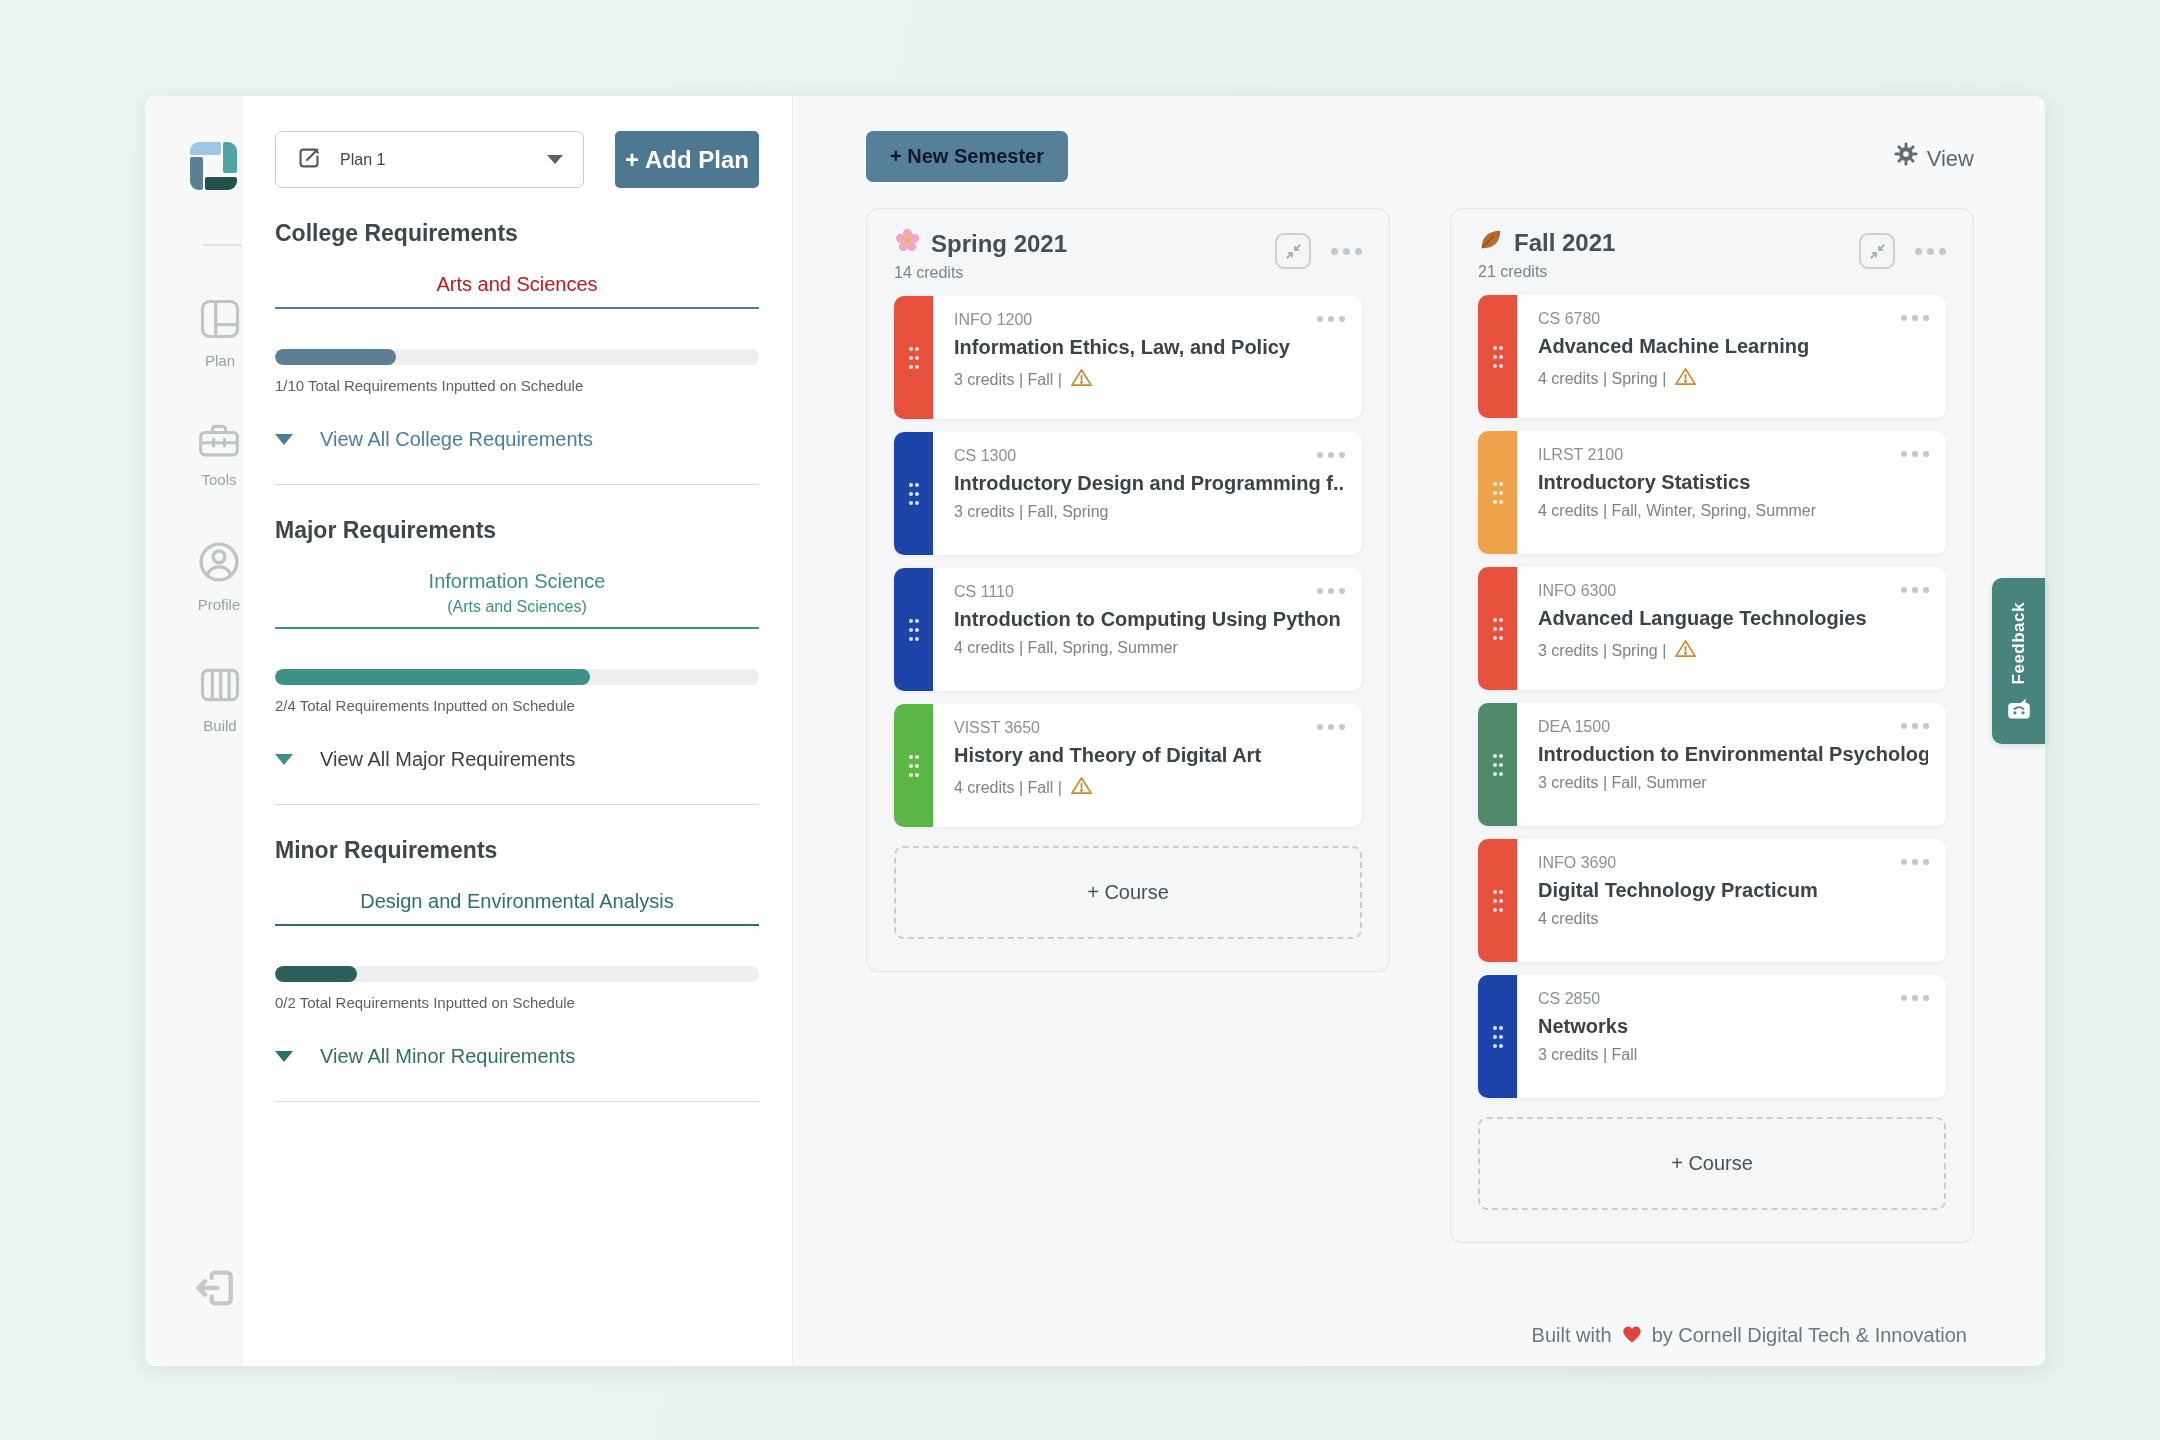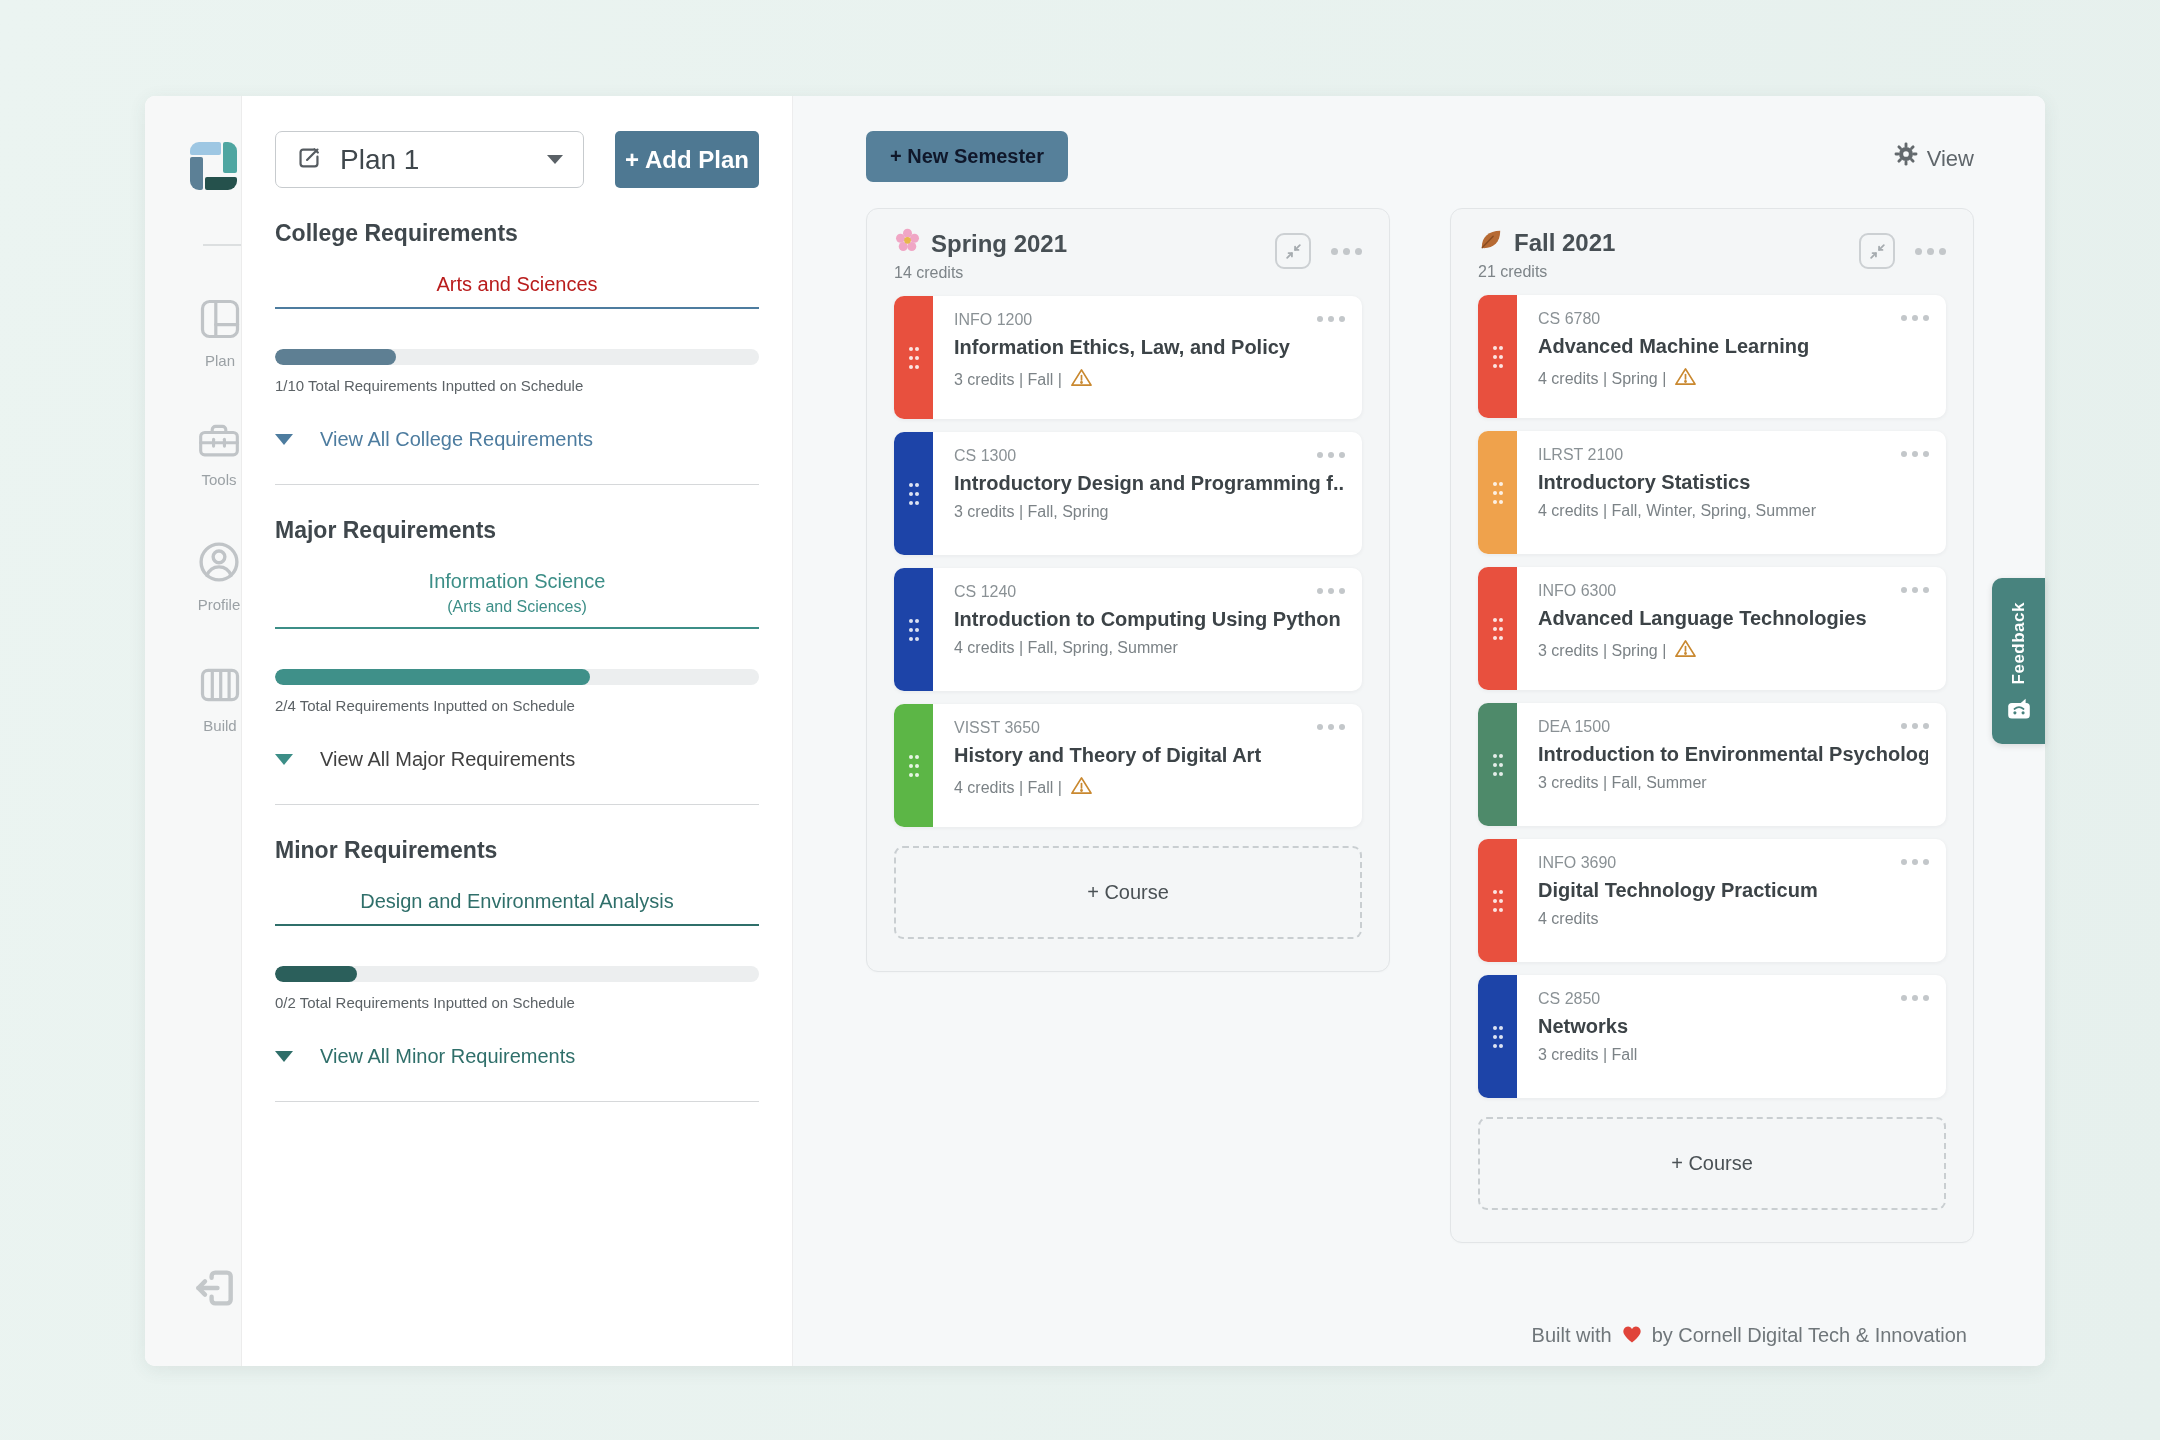--- a/index.html
+++ b/index.html
@@ -33,21 +33,21 @@
   .logout { margin-top:auto; margin-bottom:52px; cursor:pointer; }
   
   .panel {
     width:550px; background:#fff; flex-shrink:0; padding:0 33px; overflow:hidden;
   }
   .plan-row { margin-top:35px; display:flex; gap:31px; }
   .plan-select {
     width:309px; height:57px; border:1px solid #c7cbce; border-radius:7px; background:#fff;
     display:flex; align-items:center; padding:0 20px; cursor:pointer;
   }
-  .plan-select .plan-name { font-size:28px; color:#3f474c; margin-left:18px; }
+  .plan-select .plan-name { font-size:16px; color:#3f474c; margin-left:18px; }
   .caret { margin-left:auto; width:0; height:0; border-left:8px solid transparent; border-right:8px solid transparent; border-top:9px solid #5a6166; }
   .btn-add-plan {
     width:144px; height:57px; background:#4e7892; color:#fff; border:none; border-radius:5px;
     font-size:24px; font-weight:700; font-family:inherit; cursor:pointer;
   }
   .sec-title { margin-top:32px; font-size:23px; font-weight:700; color:#3f474c; }
   .sec-name { margin-top:26px; text-align:center; font-size:20px; }
   .sec-sub { margin-top:5px; text-align:center; font-size:16px; }
   .sec-underline { margin-top:11px; height:2px; width:100%; }
   .bar { margin-top:40px; height:16px; background:#eceeef; border-radius:8px; overflow:hidden; }
@@ -382,21 +382,21 @@
           <circle cx="5" cy="4" r="2"></circle>
                     <circle cx="11" cy="4" r="2"></circle>
           <circle cx="5" cy="13" r="2"></circle>
                     <circle cx="11" cy="13" r="2"></circle>
           <circle cx="5" cy="22" r="2"></circle>
                     <circle cx="11" cy="22" r="2"></circle>
         </g>
       </svg>
     </div>
     <div class="course-body">
-      <div class="course-code">CS 1240</div>
+      <div class="course-code">CS 1110</div>
       <div class="course-title">Introduction to Computing Using Python</div>
       <div class="course-meta">
         <span>4 credits | Fall, Spring, Summer</span>
 
       </div>
     </div>
     <span class="dots course-dots">
                 <i></i>
                 <i></i>
                 <i></i>

